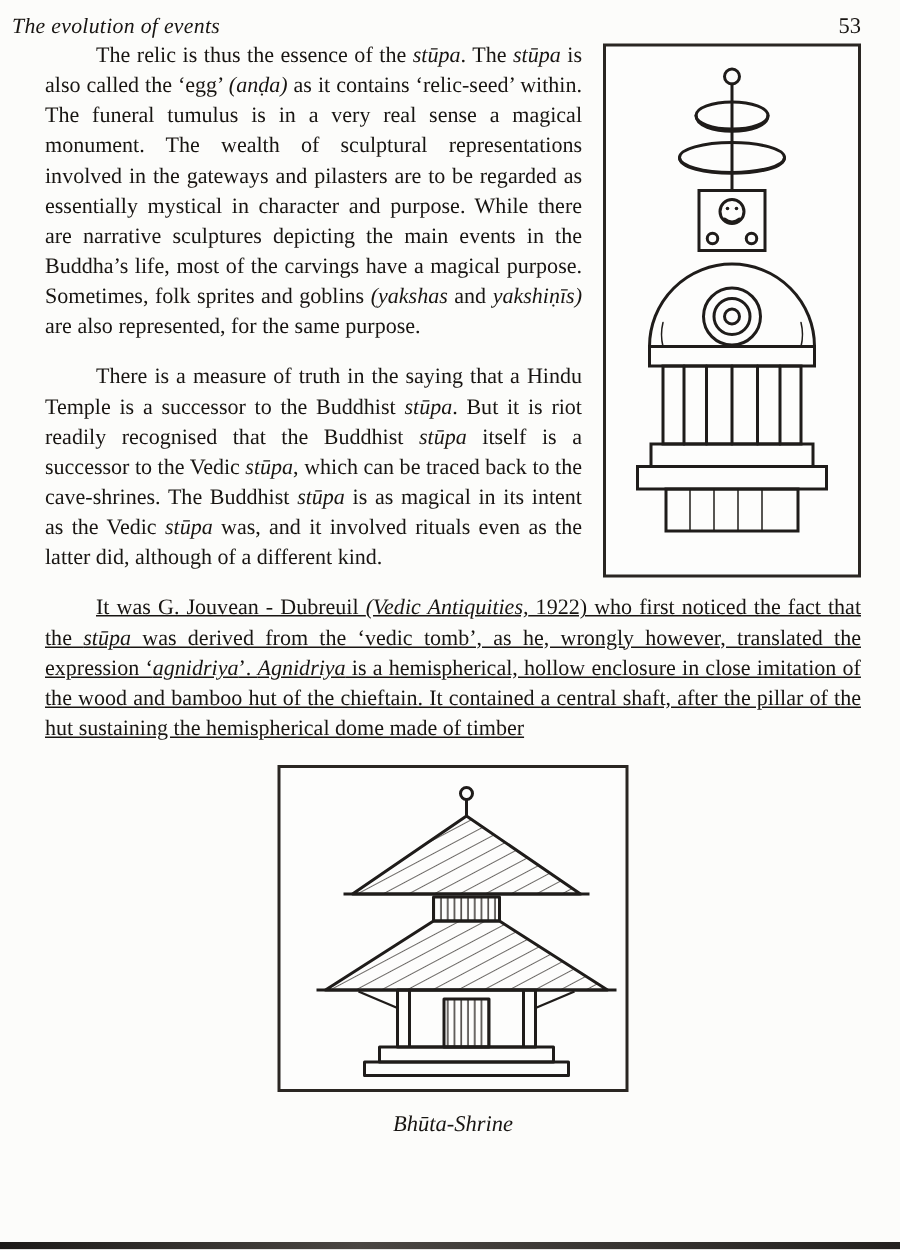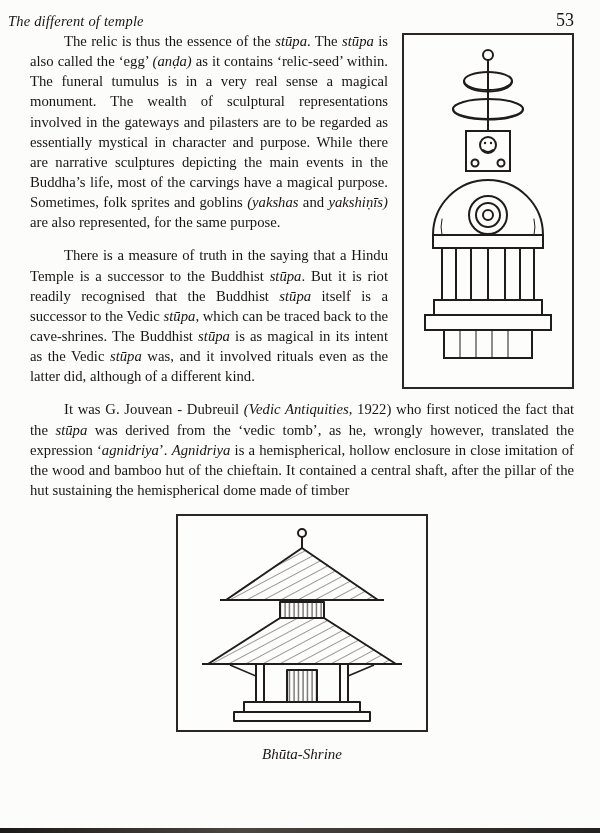--- a/index.html
+++ b/index.html
@@ -13,54 +13,54 @@
     font-family: "Liberation Serif", "DejaVu Serif", serif;
     padding: 10px 26px 0 30px;
     overflow: hidden;
   }
   .header {
     display: flex; justify-content: space-between; align-items: baseline;
     margin-left: -22px;
     font-size: 14.5px;
   }
   .header .title { font-style: italic; letter-spacing: .2px; }
-  .header .num { font-size: 18px; font-family: Liberation Serif, serif; }
+  .header .num { font-size: 15px; font-family: Liberation Serif, serif; }
   .body-text {
     font-size: 14.7px;
     line-height: 1.37;
     text-align: justify;
   }
   .body-text p { margin: 0 0 13px 0; text-indent: 34px; }
-  p.after-float { clear: right; }
+  p.after-float { clear: right; text-decoration: underline; }
   figure { margin: 0; }
   .fig-right { float: right; width: 172px; margin: 2px 0 10px 14px; }
   .frame {
     border: 2px solid #2a2622;
     background: #fdfdfc;
     padding: 8px 4px;
   }
   .frame svg { display: block; margin: 0 auto; }
-  .fig-center { clear: both; width: 252px; margin: 14px auto 0 auto; }
+  .fig-center { clear: both; width: 234px; margin: 14px auto 0 auto; }
   .frame2 { padding: 8px 6px; }
   .caption {
     text-align: center; font-style: italic;
     font-size: 15px; margin-top: 12px;
   }
   .scan-bottom {
     position: absolute; left: 0; right: 0; bottom: 0; height: 5px;
     background: linear-gradient(to right, #1c1a18, #4a4642 40%, #23211f);
   }
 </style>
 </head>
 <body>
 
 <div class="page">
 
   <div class="header">
-    <span class="title">The different of temple</span>
+    <span class="title">The evolution of events</span>
     <span class="num">53</span>
   </div>
 
   <div class="body-text">
 
     <figure class="fig-right">
       <div class="frame">
         <svg width="160" height="336" viewBox="0 0 160 336" aria-hidden="true">
           <g fill="none" stroke="#1f1c1a" stroke-width="2" stroke-linecap="round">
             <line x1="80" y1="17" x2="80" y2="88"></line>

